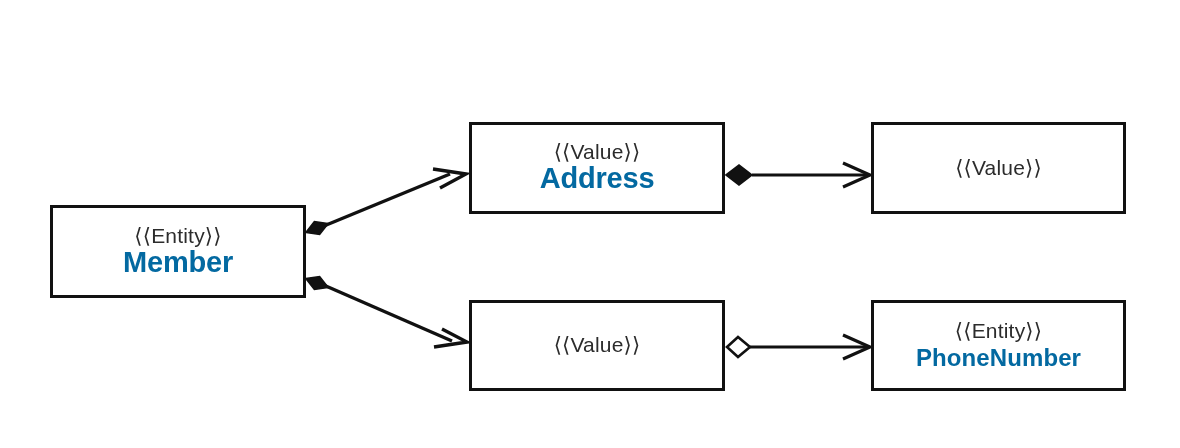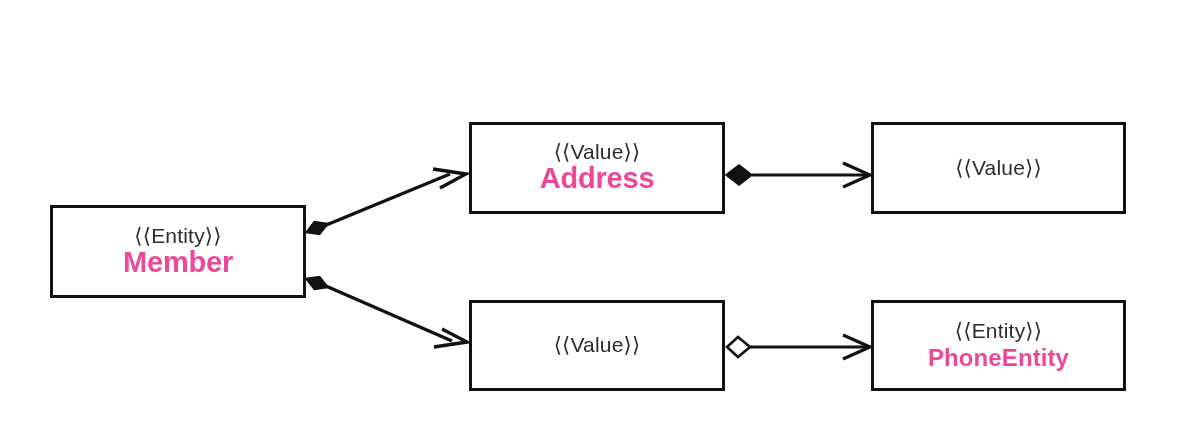--- a/index.html
+++ b/index.html
@@ -38,21 +38,21 @@
     z-index: 2;
   }
   .stereotype {
     color: #2c2c2c;
     font-size: 21px;
     line-height: 1.05;
     letter-spacing: 0.2px;
     white-space: nowrap;
   }
   .entity-name {
-    color: #ec4899;
+    color: #0369a1;
     font-weight: bold;
     font-size: 29px;
     line-height: 1.1;
     letter-spacing: -0.2px;
     white-space: nowrap;
   }
   .entity-name.small-name {
     font-size: 24px;
     letter-spacing: 0.1px;
     margin-top: 3px;
@@ -108,16 +108,16 @@
   <div class="uml-box" id="box-zipcode">
     <div class="stereotype">⟨⟨Value⟩⟩</div>
   </div>
 
   <div class="uml-box" id="box-phonenumber">
     <div class="stereotype">⟨⟨Value⟩⟩</div>
   </div>
 
   <div class="uml-box" id="box-phoneentity">
     <div class="stereotype">⟨⟨Entity⟩⟩</div>
-    <div class="entity-name small-name">PhoneEntity</div>
+    <div class="entity-name small-name">PhoneNumber</div>
   </div>
 
 </div>
 
 </body></html>

